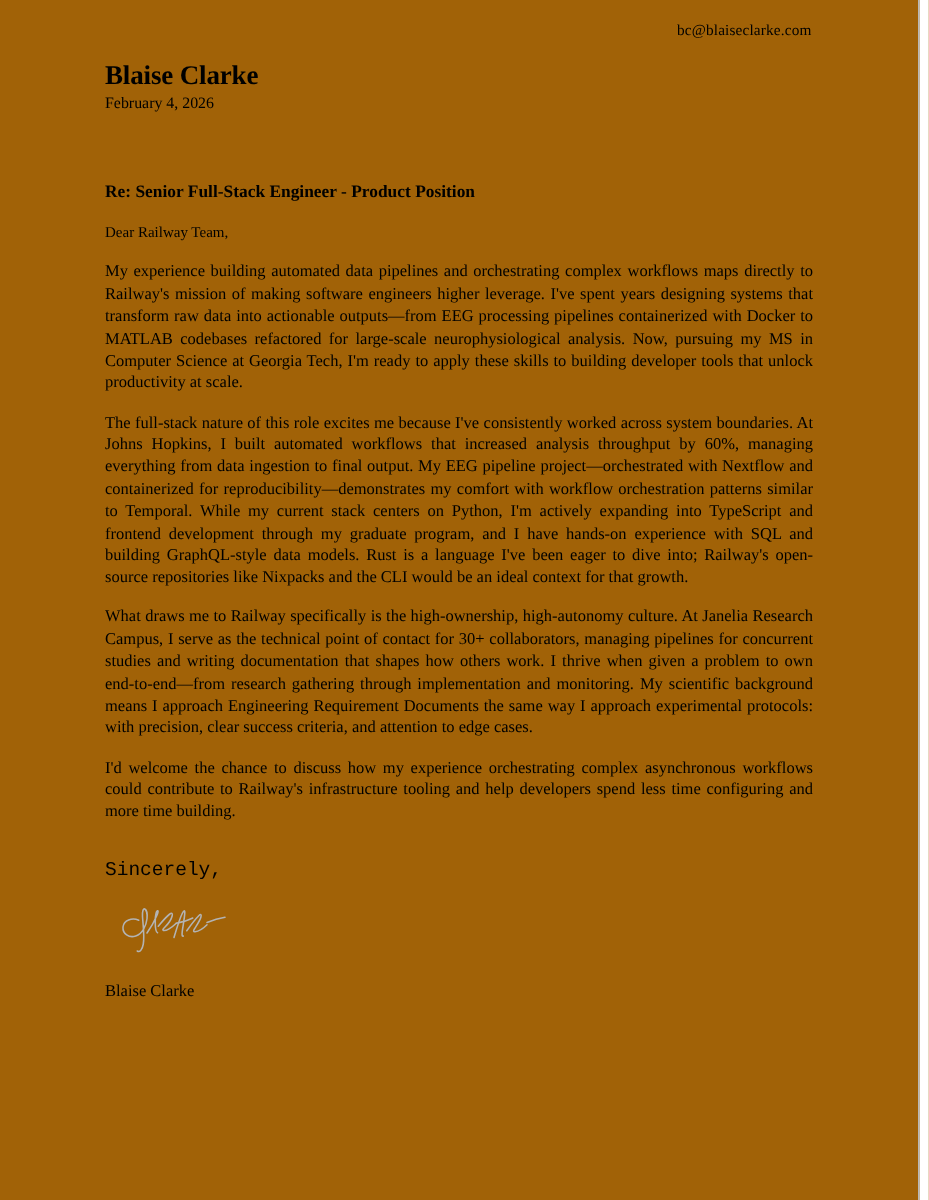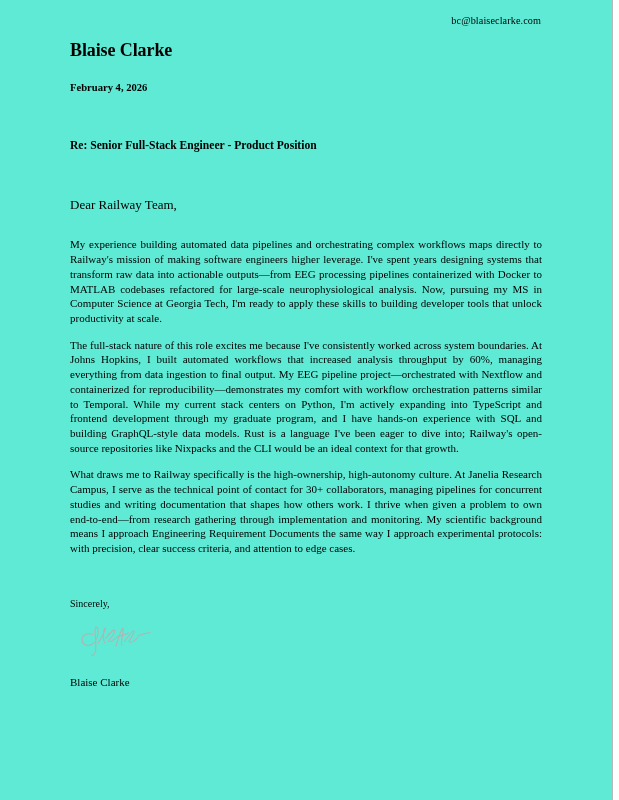--- a/index.html
+++ b/index.html
@@ -14,21 +14,21 @@
     color: #000000;
     position: relative;
     overflow: hidden;
   }
   .page {
     position: absolute;
     left: 0;
     top: 0;
     width: 613px;
     height: 800px;
-    background: #5eead4;
+    background: #a16207;
     border-right: 1px solid #b9b9b9;
     box-sizing: border-box;
   }
   .inner {
     padding: 14px 70px 0 70px;
   }
 
   
   .contact-block {
     text-align: right;
@@ -45,57 +45,57 @@
   
   .sender-name {
     font-size: 18px;
     font-weight: bold;
     letter-spacing: -0.1px;
     margin: 12px 0 0 0;
     line-height: 1.12;
   }
   .date-line {
     font-size: 10.6px;
-    margin-top: 20px;
+    margin-top: 2px;
     line-height: 1.3;
-    font-weight: bold;
   }
 
   
   .subject-line {
     font-size: 11.6px;
     font-weight: bold;
     margin-top: 44px;
     line-height: 1.3;
   }
 
   
   .salutation {
-    font-size: 13px;
-    margin-top: 44px;
+    font-size: 10px;
+    margin-top: 14px;
     line-height: 1.3;
   }
   .body-paragraphs {
-    margin-top: 23px;
+    margin-top: 12px;
   }
   .para {
     font-size: 11px;
     line-height: 1.345;
     text-align: justify;
     text-justify: inter-word;
     margin: 0 0 11.5px 0;
     hyphens: manual;
   }
   .para:last-child { margin-bottom: 0; }
 
   
   .closing {
-    font-size: 10px;
-    margin-top: 41px;
+    font-size: 13px;
+    margin-top: 23px;
     line-height: 1.3;
+    font-family: Liberation Mono, monospace;
   }
   .signature-wrap {
     margin-top: 14px;
     height: 42px;
     position: relative;
   }
   .signature-svg {
     display: block;
     margin-left: 8px;
   }
@@ -119,20 +119,21 @@
     <div class="date-line">February 4, 2026</div>
 
     <div class="subject-line">Re: Senior Full-Stack Engineer - Product Position</div>
 
     <div class="salutation">Dear Railway Team,</div>
 
     <div class="body-paragraphs">
       <p class="para">My experience building automated data pipelines and orchestrating complex workflows maps directly to Railway's mission of making software engineers higher leverage. I've spent years designing systems that transform raw data into actionable outputs—from EEG processing pipelines containerized with Docker to MATLAB codebases refactored for large-scale neurophysiological analysis. Now, pursuing my MS in Computer Science at Georgia Tech, I'm ready to apply these skills to building developer tools that unlock productivity at scale.</p>
       <p class="para">The full-stack nature of this role excites me because I've consistently worked across system boundaries. At Johns Hopkins, I built automated workflows that increased analysis throughput by 60%, managing everything from data ingestion to final output. My EEG pipeline project—orchestrated with Nextflow and containerized for reproducibility—demonstrates my comfort with workflow orchestration patterns similar to Temporal. While my current stack centers on Python, I'm actively expanding into TypeScript and frontend development through my graduate program, and I have hands-on experience with SQL and building GraphQL-style data models. Rust is a language I've been eager to dive into; Railway's open-source repositories like Nixpacks and the CLI would be an ideal context for that growth.</p>
       <p class="para">What draws me to Railway specifically is the high-ownership, high-autonomy culture. At Janelia Research Campus, I serve as the technical point of contact for 30+ collaborators, managing pipelines for concurrent studies and writing documentation that shapes how others work. I thrive when given a problem to own end-to-end—from research gathering through implementation and monitoring. My scientific background means I approach Engineering Requirement Documents the same way I approach experimental protocols: with precision, clear success criteria, and attention to edge cases.</p>
+      <p class="para">I'd welcome the chance to discuss how my experience orchestrating complex asynchronous workflows could contribute to Railway's infrastructure tooling and help developers spend less time configuring and more time building.</p>
     </div>
 
     <div class="closing">Sincerely,</div>
 
     <div class="signature-wrap">
       <svg class="signature-svg" width="84" height="34" viewBox="0 0 84 34">
         <g fill="none" stroke="#b3b3b3" stroke-width="1.05" stroke-linecap="round" stroke-linejoin="round">
           <path d="M14.5 10.5 C10 8.5, 4.5 10.5, 4 15 C3.6 19.5, 8 22.5, 12.5 21 C17 19.5, 19.5 14, 20 9.5 C20.4 6, 19.5 3.5, 18.5 3 C17.5 2.6, 16.8 4.5, 17 8 C17.3 13.5, 18.5 21, 17.5 26.5 C16.8 30.5, 15 32, 13.5 31"></path>
           <path d="M20 19 C22.5 15.5, 25 11, 26.5 7.5 C27.5 5.2, 27.6 4, 27 4.2 C26.2 4.5, 25.5 7.5, 25.5 11.5 C25.5 15.5, 26 18.5, 27 18.8"></path>
           <path d="M27.5 14.5 C30 11.5, 33 8, 35 6.5 C36.5 5.4, 37.2 5.8, 36.8 7.5 C36.3 9.8, 34 13, 32 15 C30.6 16.4, 30.2 17, 31 17.3 C32.5 17.8, 36.5 15.5, 39.5 12.5"></path>

